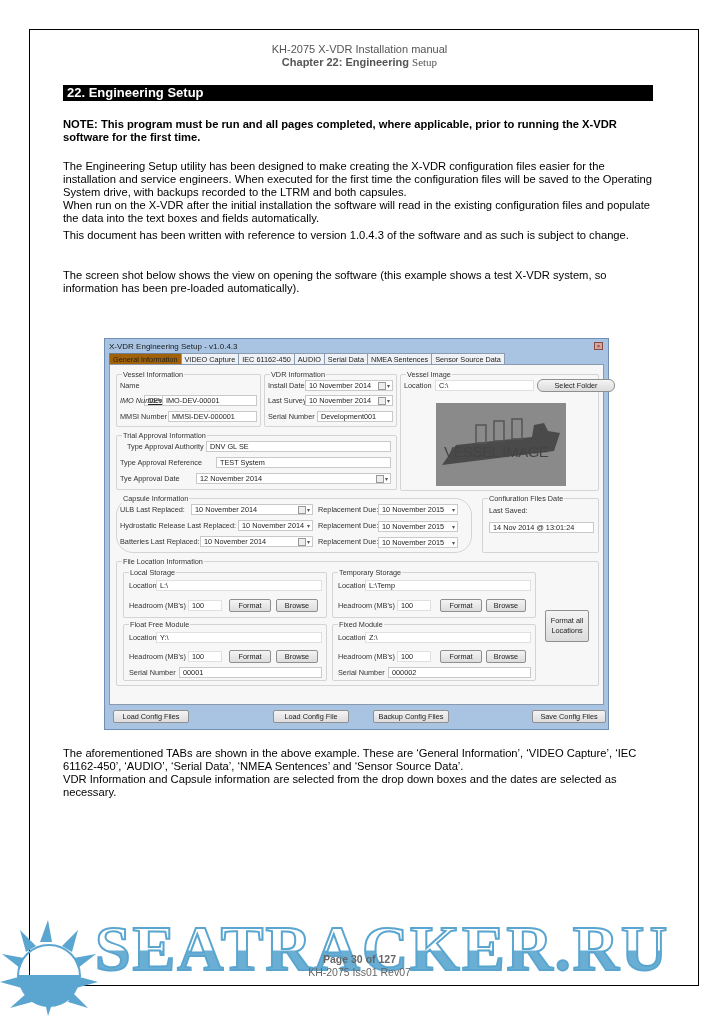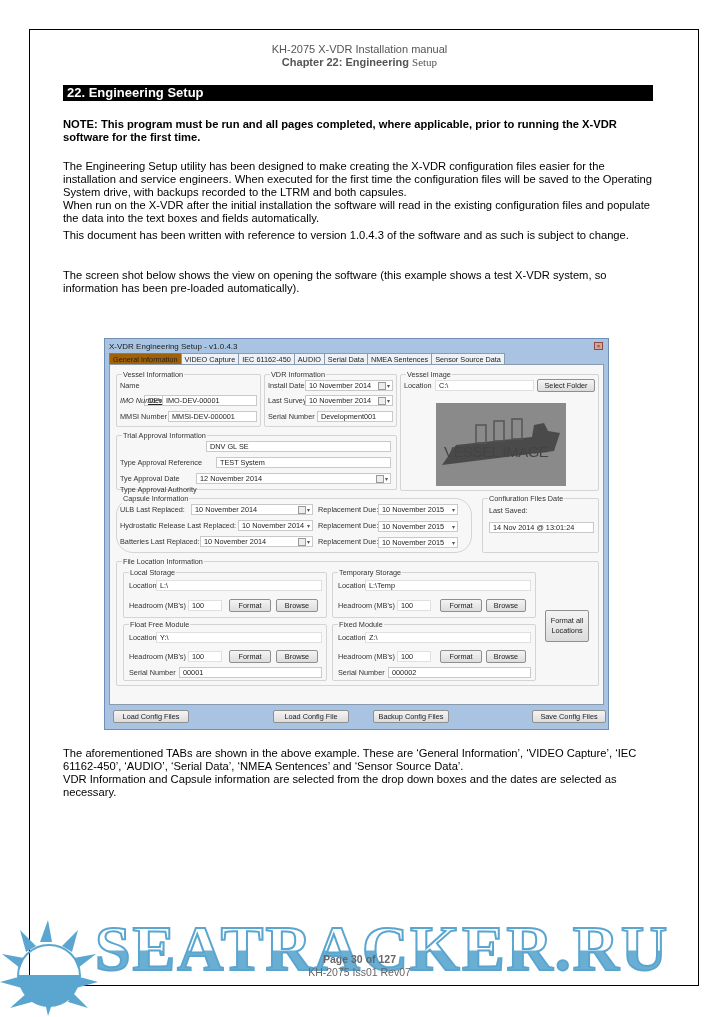--- a/index.html
+++ b/index.html
@@ -95,35 +95,35 @@
       <div class="lbl" style="left:3px;top:20px;">Last Survey</div>
       <div class="fld" style="left:40px;top:20px;width:88px;"><span>10 November 2014</span><span class="dd"><span class="cal"></span>▾</span></div>
       <div class="lbl" style="left:3px;top:36px;">Serial Number</div>
       <div class="fld" style="left:52px;top:36px;width:76px;">Development001</div>
     </div>
 
     <div class="grp" style="left:290px;top:9px;width:199px;height:117px;">
       <div class="grp-title">Vessel Image</div>
       <div class="lbl" style="left:3px;top:5px;">Location</div>
       <div class="fld" style="left:34px;top:5px;width:99px;border-color:#e0e0e0;">C:\</div>
-      <div class="btn" style="left:136px;top:4px;width:58px;">Select Folder</div>
+      <div class="btn" style="left:136px;top:4px;width:78px;border-radius:6px;">Select Folder</div>
       <div class="vimg">
         <svg width="130" height="83" viewBox="0 0 130 83">
           <path d="M6 62 L118 48 L124 30 L112 28 L108 20 L98 22 L96 34 L20 42 Z" fill="#4a4a4a"></path>
           <rect x="40" y="22" width="10" height="18" fill="none" stroke="#555" stroke-width="1.5"></rect>
           <rect x="58" y="18" width="10" height="20" fill="none" stroke="#555" stroke-width="1.5"></rect>
           <rect x="76" y="16" width="10" height="20" fill="none" stroke="#555" stroke-width="1.5"></rect>
         </svg>
         <div class="vimg-text">VESSEL IMAGE</div>
       </div>
     </div>
 
     <div class="grp" style="left:6px;top:70px;width:281px;height:55px;">
       <div class="grp-title">Trial Approval Information</div>
-      <div class="lbl" style="left:3px;top:5px;margin-top:43px;">Type Approval Authority</div>
+      <div class="lbl" style="left:10px;top:5px;">Type Approval Authority</div>
       <div class="fld" style="left:89px;top:5px;width:185px;">DNV GL SE</div>
       <div class="lbl" style="left:3px;top:21px;">Type Approval Reference</div>
       <div class="fld" style="left:99px;top:21px;width:175px;">TEST System</div>
       <div class="lbl" style="left:3px;top:37px;">Tye Approval Date</div>
       <div class="fld" style="left:79px;top:37px;width:195px;"><span>12 November 2014</span><span class="dd"><span class="cal"></span>▾</span></div>
     </div>
 
     <div class="grp" style="left:6px;top:133px;width:356px;height:55px;border-radius:17px;">
       <div class="grp-title">Capsule Information</div>
       <div class="lbl" style="left:3px;top:5px;">ULB Last Replaced:</div>

